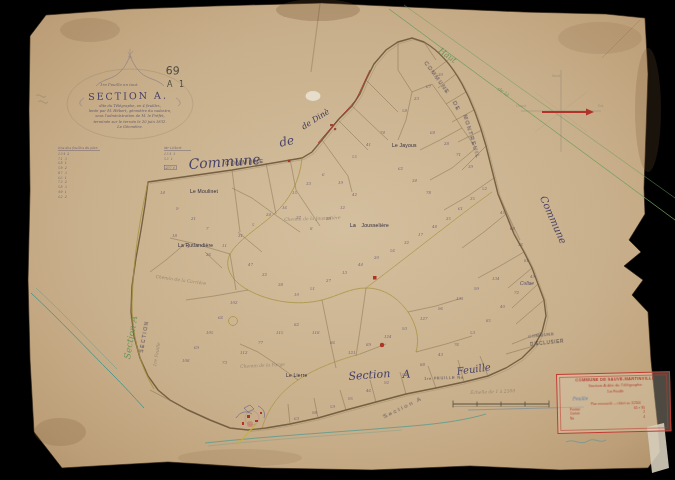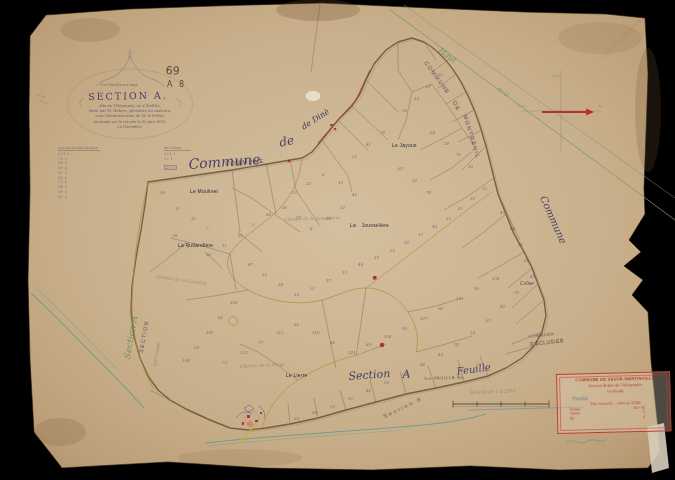--- a/index.html
+++ b/index.html
@@ -188,21 +188,21 @@
     <div class="scale2 cart-lines" style="width:248px;text-align:center;">
       <span>dite du Télégraphe, en 4 feuilles,</span>
       <span>levée par M. Hébert, géomètre du cadastre,</span>
       <span>sous l'administration de M. le Préfet,</span>
       <span>terminée sur le terrain le 20 juin 1832.</span>
       <span>Le Géomètre.</span>
     </div>
   </div>
 
   <span class="t pencil" style="left:166px;top:64px;font-size:11px;transform:rotate(3deg);">69</span>
-  <span class="t pencil" style="left:167px;top:80px;font-size:8px;letter-spacing:2px;">A 8</span>
+  <span class="t pencil" style="left:167px;top:80px;font-size:8px;letter-spacing:2px;">A 1</span>
 
   <div class="t mtable" style="left:58px;top:146px;">
     <div class="scale2" style="width:140px;">
       <div class="hd" style="width:84px;">Nos des feuilles du plan</div>
       <div class="rows">
           <span>134 2</span>
           <span>71 3</span>
           <span>68 1</span>
           <span>59 2</span>
           <span>87 3</span>

